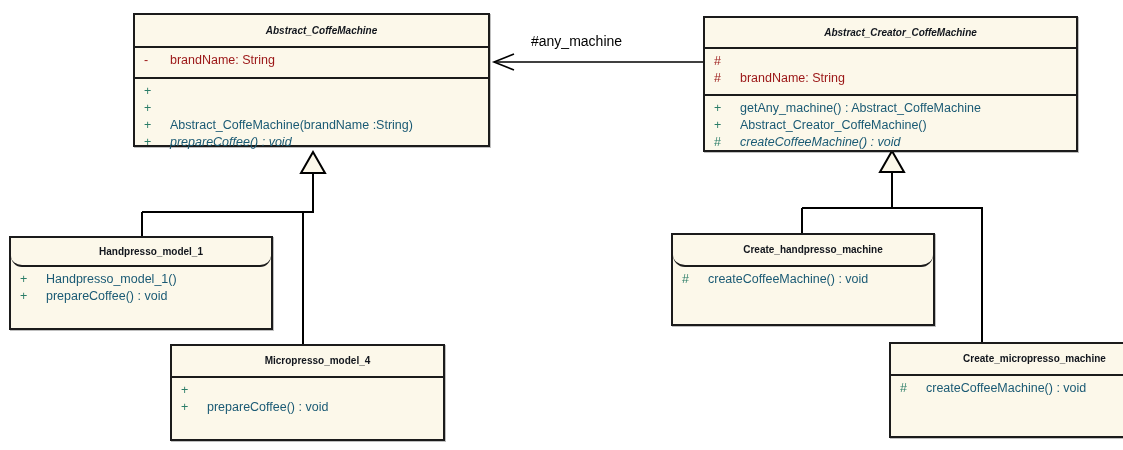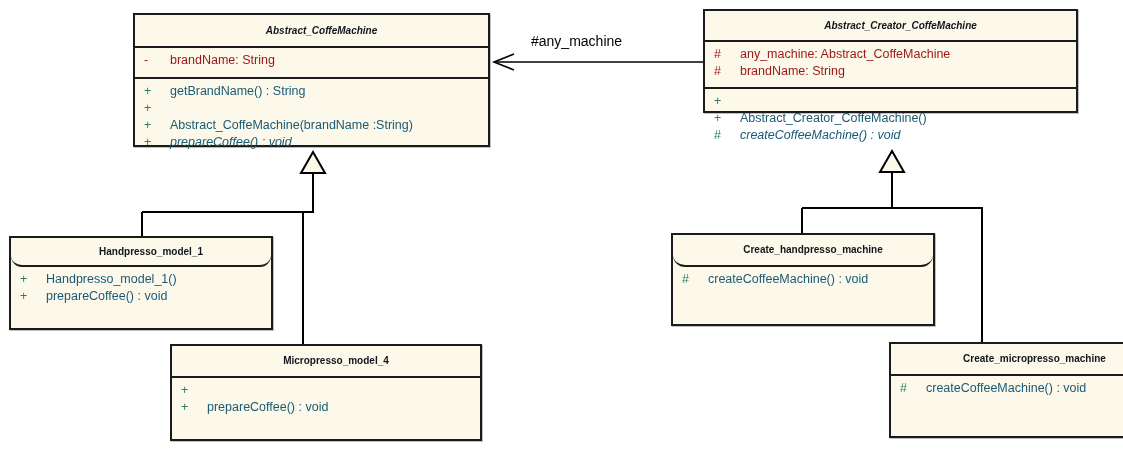--- a/index.html
+++ b/index.html
@@ -69,50 +69,49 @@
       <div class="uml-title abstract" style="height: 31px; line-height: 31px;">Abstract_CoffeMachine</div>
       <div class="compartment attrs" style="height: 31px;">
         <div class="row">
           <span class="vis">-</span>
           <span class="txt">brandName: String</span>
         </div>
       </div>
       <div class="compartment methods">
         <div class="row">
           <span class="vis">+</span>
-          <span class="txt">getBrandName() : String</span>
         </div>
         <div class="row">
           <span class="vis">+</span>
         </div>
         <div class="row">
           <span class="vis">+</span>
           <span class="txt">Abstract_CoffeMachine(brandName :String)</span>
         </div>
         <div class="row italic">
           <span class="vis">+</span>
           <span class="txt">prepareCoffee() : void</span>
         </div>
       </div>
     </div>
-    <div class="uml-class" style="left: 703px; top: 9px; width: 375px; height: 104px;">
+    <div class="uml-class" style="left: 703px; top: 16px; width: 375px; height: 136px;">
       <div class="uml-title abstract" style="height: 29px; line-height: 29px;">Abstract_Creator_CoffeMachine</div>
       <div class="compartment attrs" style="height: 47px;">
         <div class="row">
           <span class="vis">#</span>
-          <span class="txt">any_machine: Abstract_CoffeMachine</span>
         </div>
         <div class="row">
           <span class="vis">#</span>
           <span class="txt">brandName: String</span>
         </div>
       </div>
       <div class="compartment methods">
         <div class="row">
           <span class="vis">+</span>
+          <span class="txt">getAny_machine() : Abstract_CoffeMachine</span>
         </div>
         <div class="row">
           <span class="vis">+</span>
           <span class="txt">Abstract_Creator_CoffeMachine()</span>
         </div>
         <div class="row italic">
           <span class="vis">#</span>
           <span class="txt">createCoffeeMachine() : void</span>
         </div>
       </div>
@@ -123,21 +122,21 @@
         <div class="row">
           <span class="vis">+</span>
           <span class="txt">Handpresso_model_1()</span>
         </div>
         <div class="row">
           <span class="vis">+</span>
           <span class="txt">prepareCoffee() : void</span>
         </div>
       </div>
     </div>
-    <div class="uml-class" style="left: 170px; top: 344px; width: 312px; height: 97px;">
+    <div class="uml-class" style="left: 170px; top: 344px; width: 275px; height: 97px;">
       <div class="uml-title" style="height: 30px; line-height: 30px;">Micropresso_model_4</div>
       <div class="compartment methods">
         <div class="row">
           <span class="vis">+</span>
         </div>
         <div class="row">
           <span class="vis">+</span>
           <span class="txt">prepareCoffee() : void</span>
         </div>
       </div>

